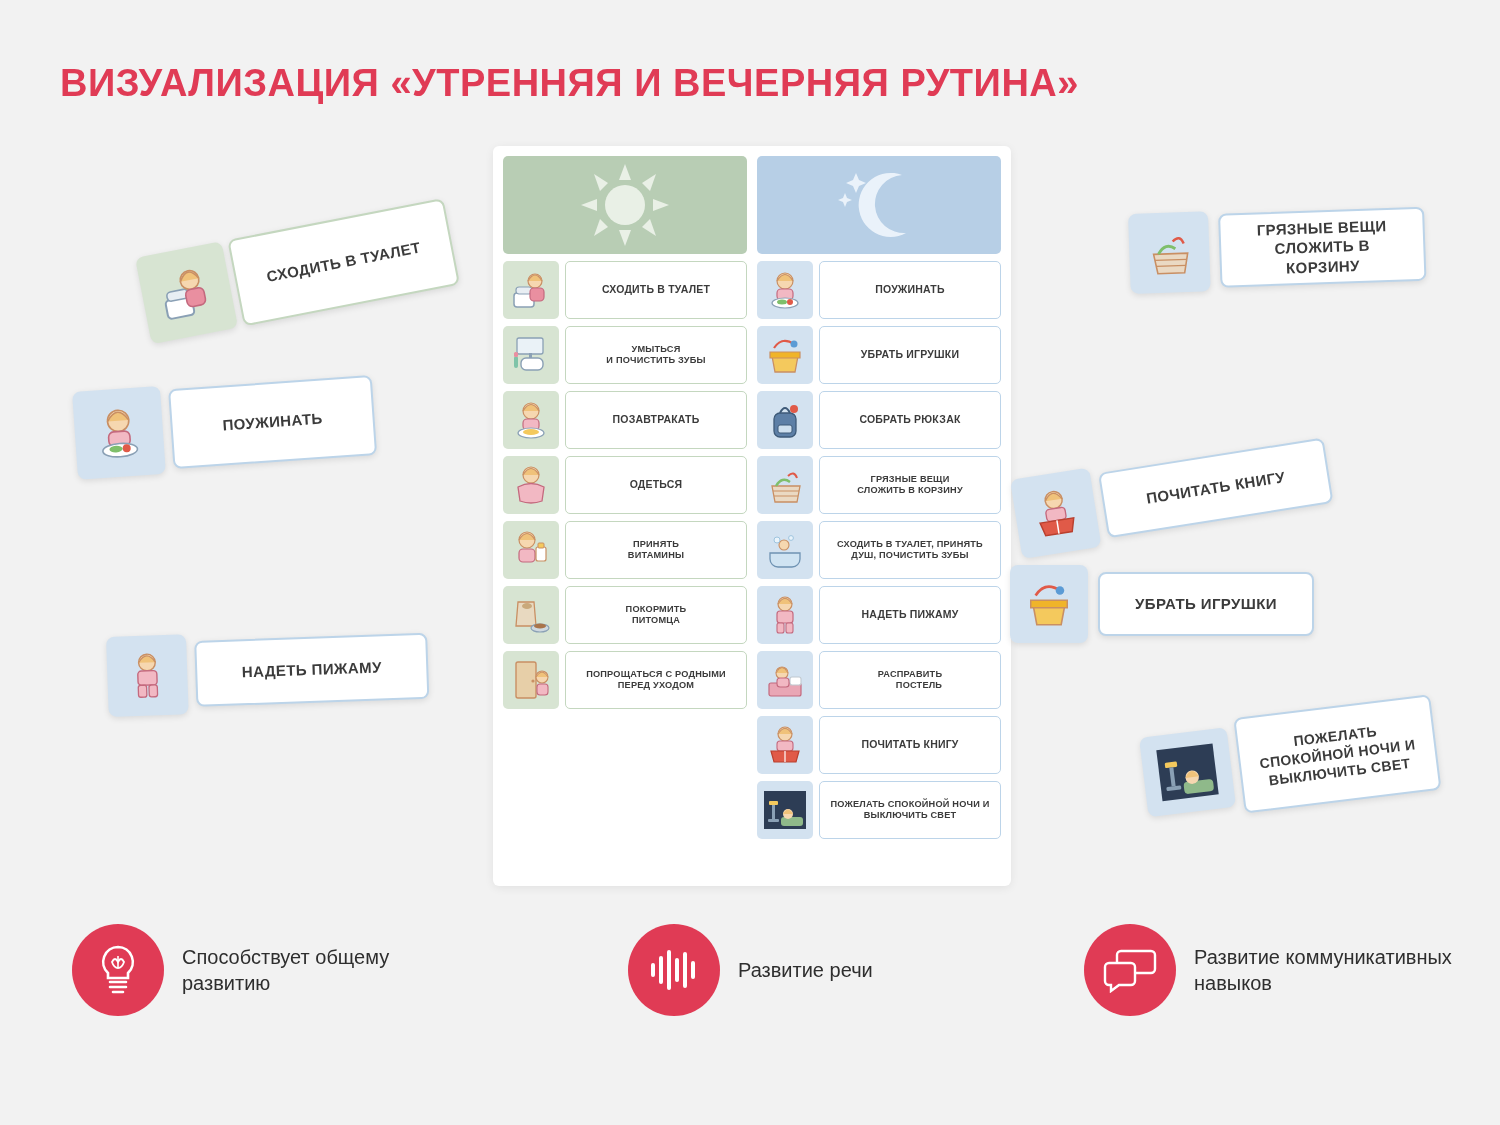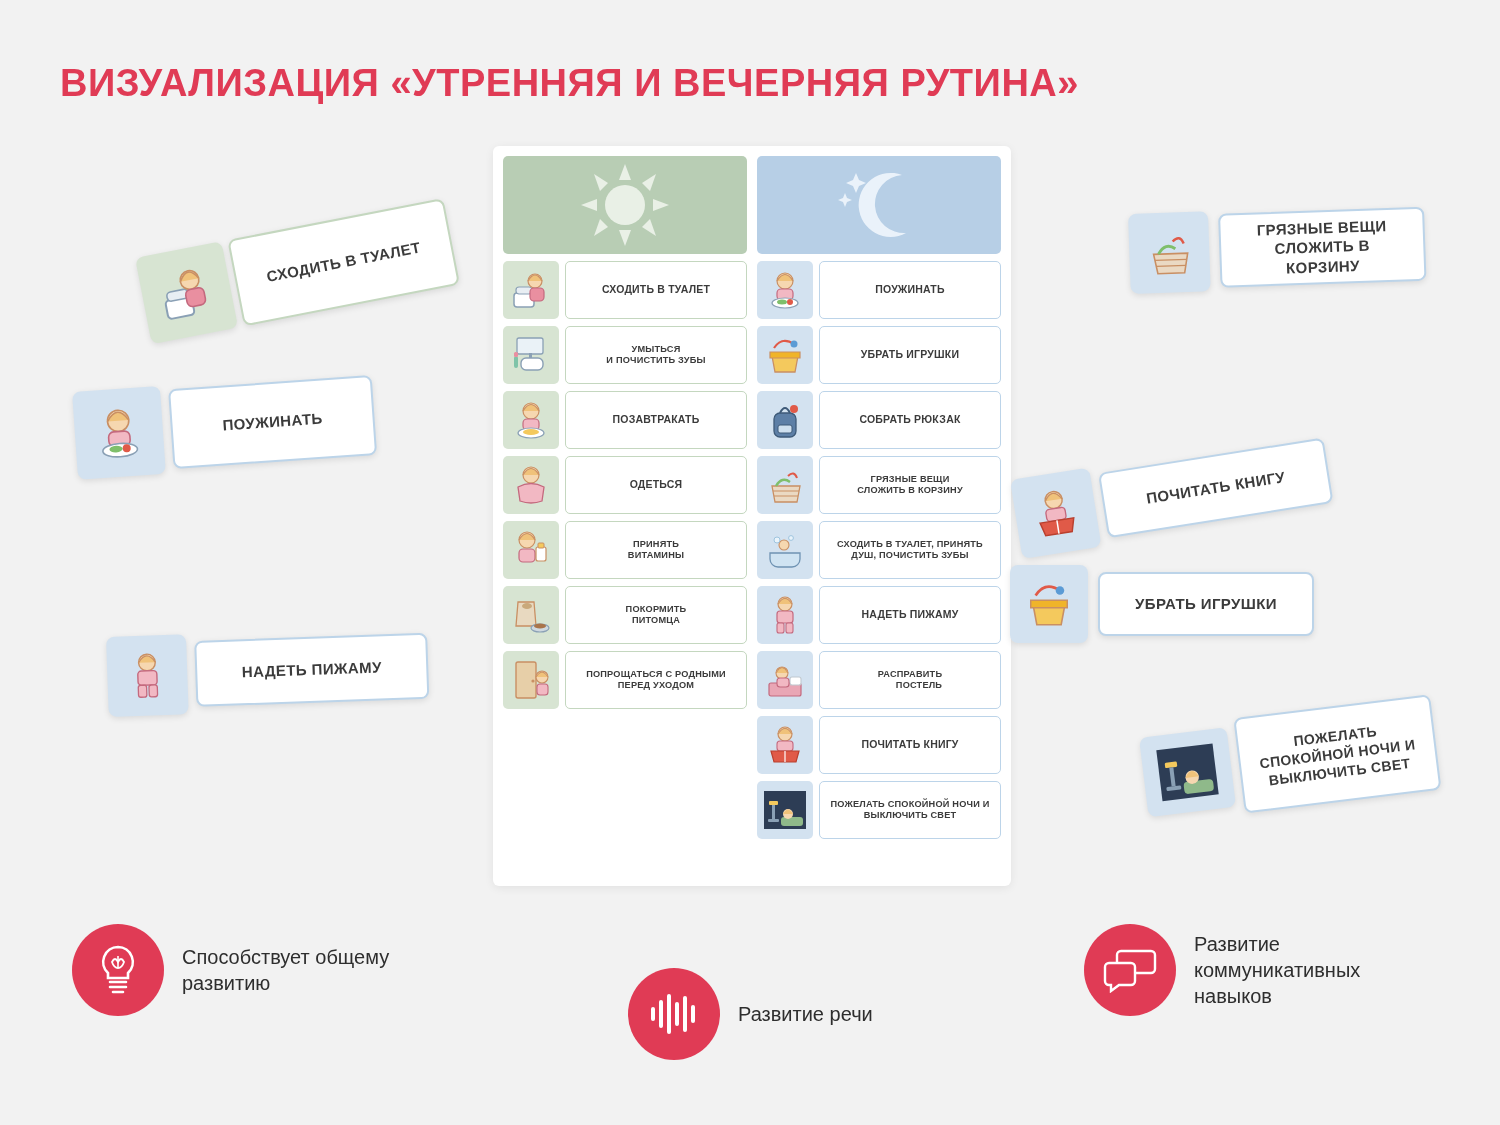--- a/index.html
+++ b/index.html
@@ -11,20 +11,21 @@
     height: 1125px;
     background: #f2f2f2;
     font-family: "Liberation Sans", sans-serif;
     overflow: hidden;
     position: relative;
   }
   .page {
     position: relative;
     width: 1428px;
     height: 1125px;
+    padding-left: 32px;
   }
 
   
   .title {
     position: absolute;
     left: 60px;
     top: 62px;
     font-size: 38px;
     font-weight: bold;
     letter-spacing: 0.5px;
@@ -517,21 +518,21 @@
       <svg width="46" height="52" viewBox="0 0 46 52">
         <path d="M23 3 a15 15 0 0 1 10 26 v5 h-20 v-5 a15 15 0 0 1 10 -26 z" fill="none" stroke="#fff" stroke-width="2.6"></path>
         <path d="M15 38 h16 M15 43 h16 M18 48 h10" stroke="#fff" stroke-width="2.6" stroke-linecap="round"></path>
         <path d="M17 18 q3 -6 6 0 q3 -6 6 0 q-2 6 -6 6 q-4 0 -6 -6 z" fill="none" stroke="#fff" stroke-width="1.8"></path>
         <path d="M23 12 v12" stroke="#fff" stroke-width="1.6"></path>
       </svg>
     </div>
     <div class="benefit-text">Способствует общему развитию</div>
   </div>
 
-  <div class="benefit" style="left:628px; top:968px;">
+  <div class="benefit" style="left:628px; top:924px;">
     <div class="circle">
       <svg width="54" height="46" viewBox="0 0 54 46">
         <g stroke="#fff" stroke-width="4" stroke-linecap="round">
           <path d="M6 18 v10"></path>
             <path d="M14 11 v24"></path>
             <path d="M22 5 v36"></path>
             <path d="M30 13 v20"></path>
             <path d="M38 7 v32"></path>
             <path d="M46 16 v14"></path>
         </g>

